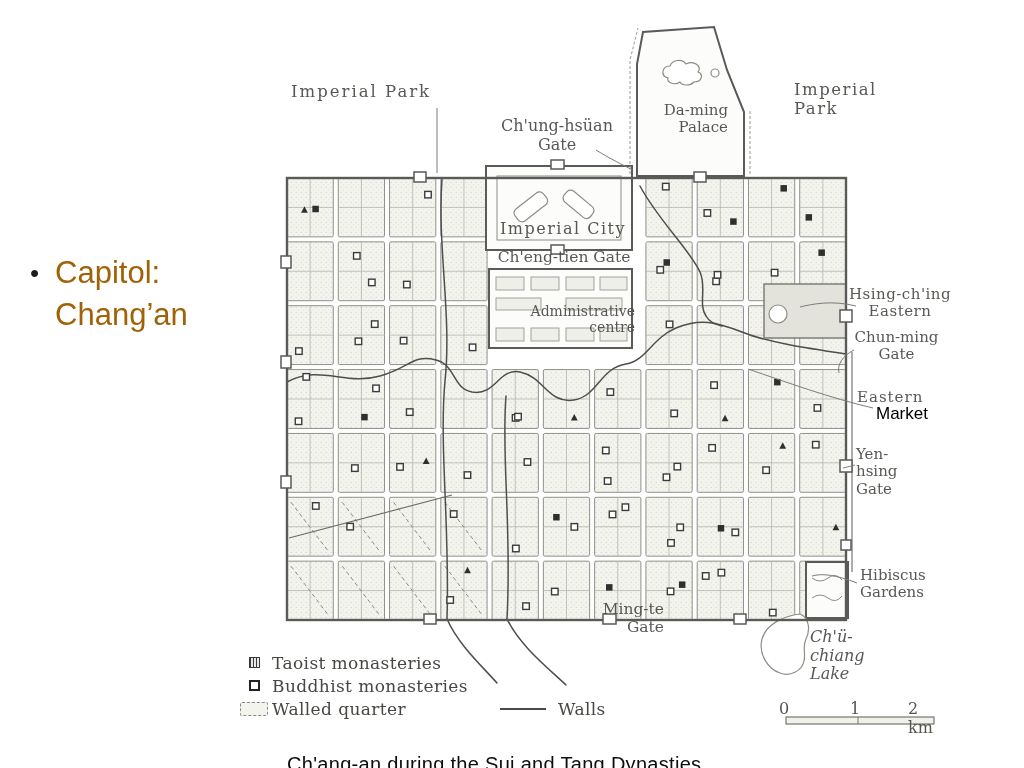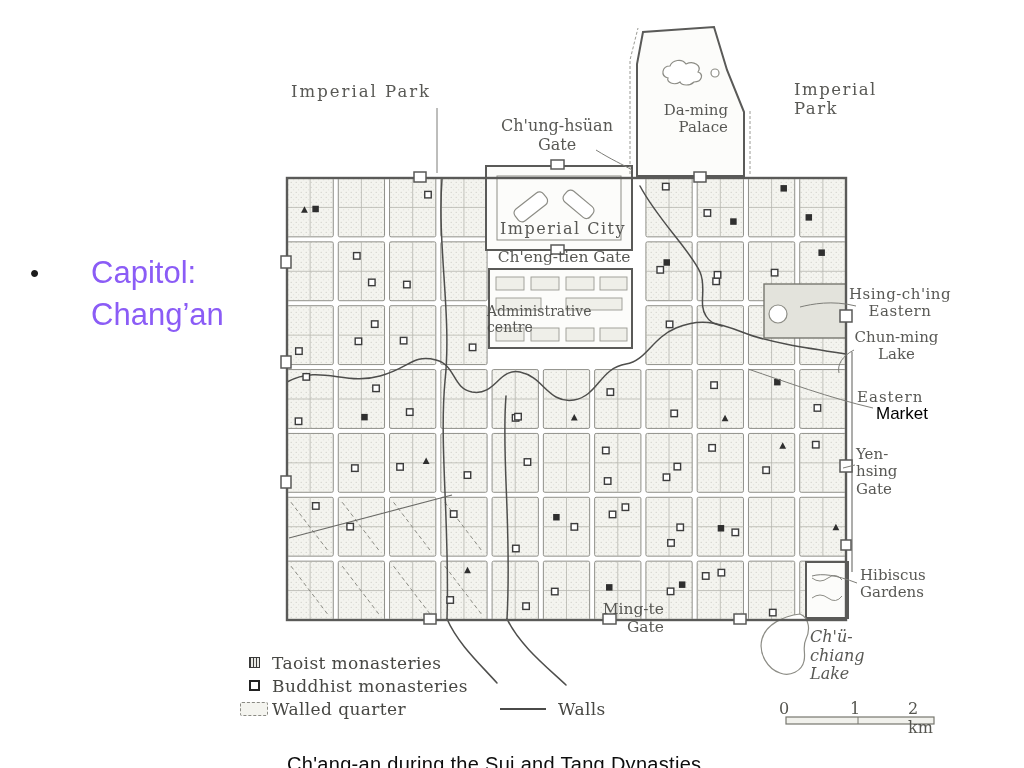--- a/index.html
+++ b/index.html
@@ -2,21 +2,21 @@
 <html><head>
 <meta charset="utf-8">
 <style>
   html,body{margin:0;padding:0;background:#ffffff;}
   .slide{position:relative;width:1024px;height:768px;background:#ffffff;overflow:hidden;
          font-family:"Liberation Sans",sans-serif;}
 
   
   .bullet-item{position:absolute;left:30px;top:252px;display:flex;gap:16px;align-items:flex-start;}
   .bullet-marker{font-size:26px;line-height:42px;color:#1c1c1c;}
-  .bullet-text{width:175px;font-size:31px;line-height:1.34;color:#8b5cf6;margin-left:36px;}
+  .bullet-text{width:175px;font-size:31px;line-height:1.34;color:#a16207;}
 
   
   .map-figure{position:absolute;left:0;top:16px;width:828px;height:768px;}
   .map-svg{position:absolute;left:0;top:0;}
 
   .ward{fill:url(#stipple);stroke:#90908a;stroke-width:1;}
   .ward-street{stroke:#b6b6ae;stroke-width:.8;fill:none;}
   .ward-diag{stroke:#8d8d85;stroke-width:1;stroke-dasharray:4 3;fill:none;}
   .sym-open{fill:#ffffff;stroke:#3c3c3c;stroke-width:1.4;}
   .sym-filled{fill:#2f2f2f;}
@@ -385,26 +385,26 @@
 
     <div id="labels-layer">
         <div class="map-label" style="left: 291px; top: 66px; font-size: 16.5px; letter-spacing: 2px;">Imperial Park</div>
         <div class="map-label" style="left: 794px; top: 64px; font-size: 16.5px; letter-spacing: 1.5px;">Imperial Park</div>
         <div class="map-label" style="left: 477px; top: 101px; width: 160px; text-align: center; font-size: 16px;">Ch'ung-hsüan
 Gate</div>
         <div class="map-label" style="left: 642px; top: 86px; width: 86px; text-align: right; font-size: 15px;">Da-ming
 Palace</div>
         <div class="map-label" style="left: 493px; top: 204px; width: 140px; text-align: center; font-size: 16px; letter-spacing: 1.5px;">Imperial City</div>
         <div class="map-label" style="left: 490px; top: 233px; width: 148px; text-align: center; font-size: 15.5px;">Ch'eng-tien Gate</div>
-        <div class="map-label" style="left: 487px; top: 287px; width: 148px; text-align: left; font-size: 14px;">Administrative
+        <div class="map-label" style="left: 487px; top: 287px; width: 148px; text-align: right; font-size: 14px;">Administrative
 centre</div>
         <div class="map-label" style="left: 844px; top: 270px; width: 112px; text-align: center; font-size: 15px; letter-spacing: 0.5px;">Hsing-ch'ing
 Eastern</div>
         <div class="map-label" style="left: 844px; top: 313px; width: 105px; text-align: center; font-size: 15px;">Chun-ming
-Lake</div>
+Gate</div>
         <div class="map-label" style="left: 857px; top: 373px; font-size: 15px; letter-spacing: 1px;">Eastern</div>
         <div class="map-label annotation" style="left: 876px; top: 388px; font-size: 17px;">Market</div>
         <div class="map-label" style="left: 856px; top: 430px; font-size: 15px;">Yen-hsing
 Gate</div>
         <div class="map-label" style="left: 860px; top: 551px; font-size: 15px;">Hibiscus
 Gardens</div>
         <div class="map-label" style="left: 810px; top: 612px; font-size: 16px; font-style: italic;">Ch'ü-chiang
 Lake</div>
         <div class="map-label" style="left: 552px; top: 585px; width: 112px; text-align: right; font-size: 15.5px;">Ming-te
 Gate</div>

